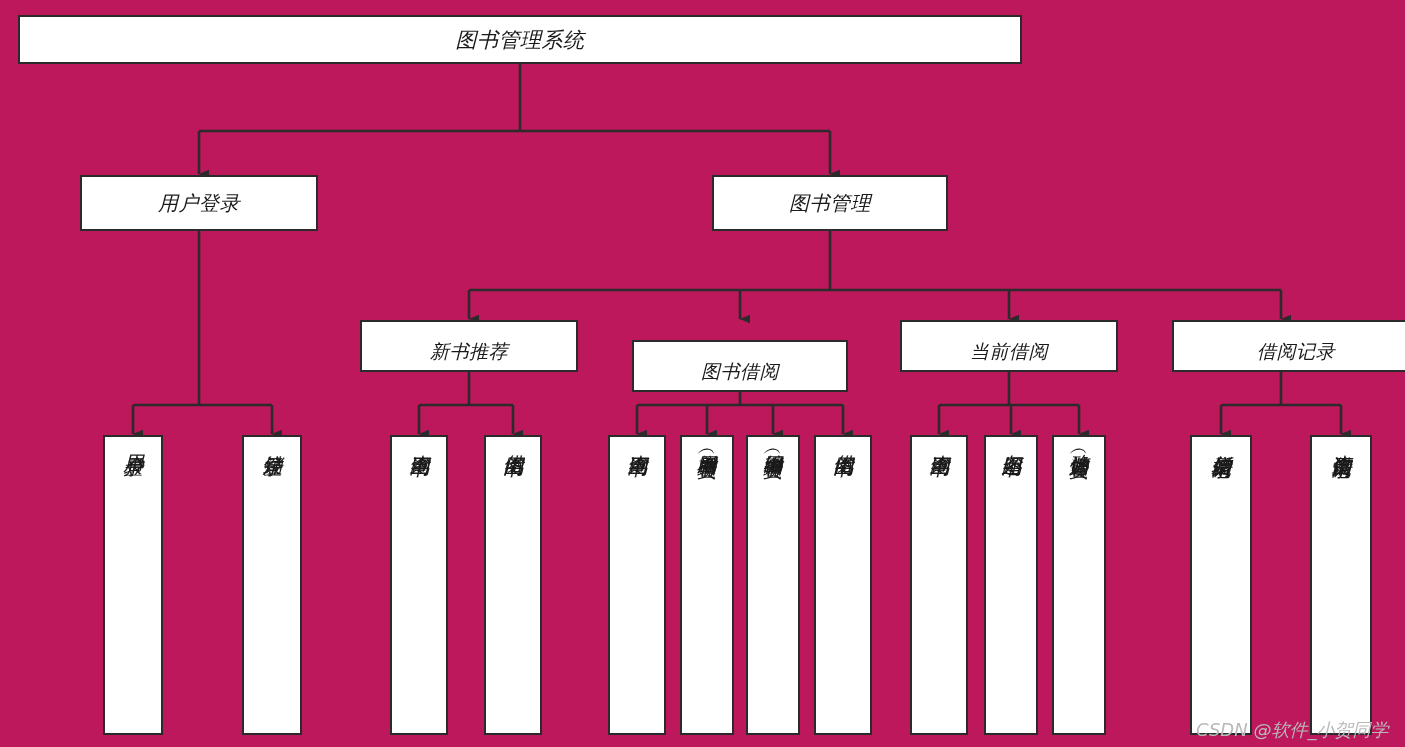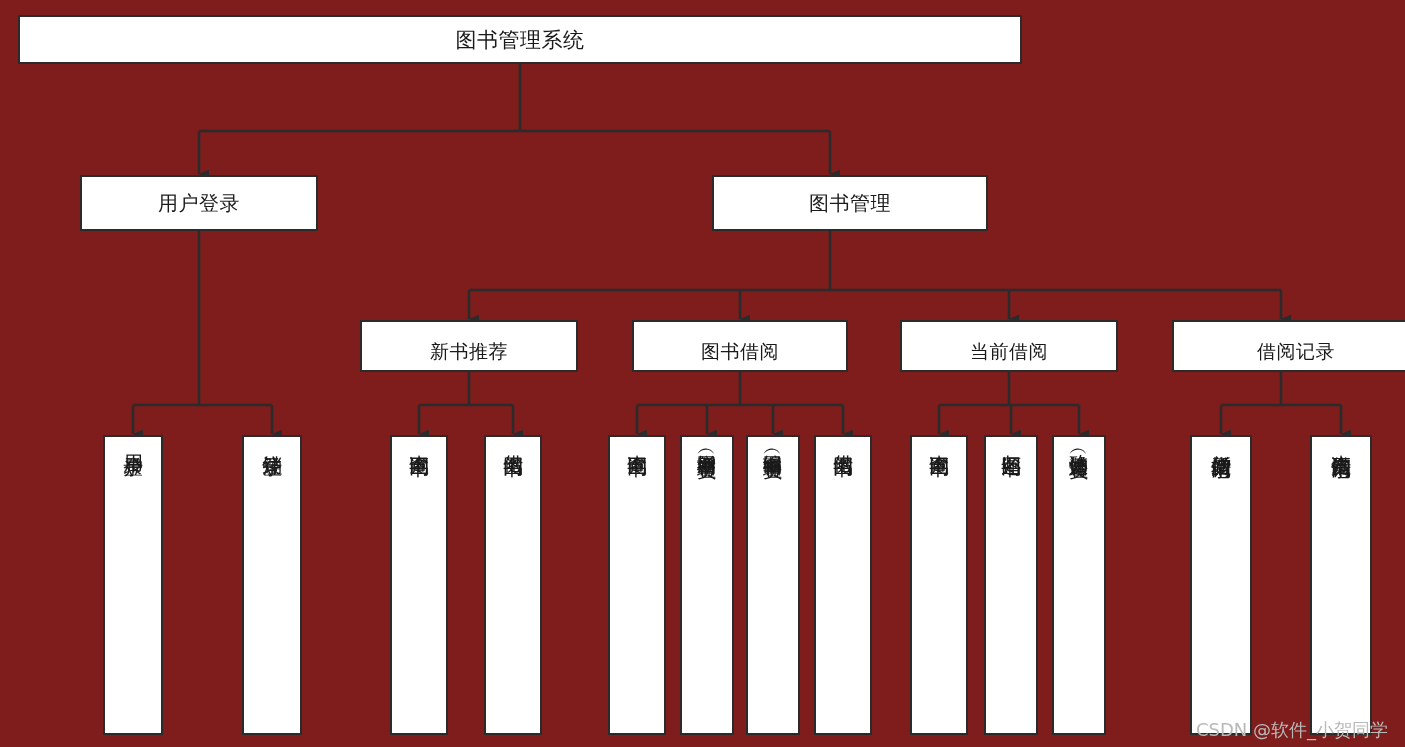--- a/index.html
+++ b/index.html
@@ -8,22 +8,23 @@
     padding: 0;
     background: #ffffff;
   }
   body {
     font-family: "DejaVu Sans", "Liberation Sans", sans-serif;
   }
   #diagram-canvas {
     position: relative;
     width: 1405px;
     height: 747px;
-    background: #7f1d1d;
+    background: #be185d;
     overflow: hidden;
+    font-style: italic;
   }
   #edge-layer {
     position: absolute;
     left: 0;
     top: 0;
     width: 1405px;
     height: 747px;
     pointer-events: none;
   }
   .node {
@@ -125,28 +126,28 @@
       </g>
   </svg>
 
   <div class="node node-root" style="left: 18px; top: 15px; width: 1004px; height: 49px;">
     <span class="label">图书管理系统</span>
   </div>
 
   <div class="node node-branch" style="left: 80px; top: 175px; width: 238px; height: 56px;">
     <span class="label">用户登录</span>
   </div>
-  <div class="node node-branch" style="left: 712px; top: 175px; width: 276px; height: 56px;">
+  <div class="node node-branch" style="left: 712px; top: 175px; width: 236px; height: 56px;">
     <span class="label">图书管理</span>
   </div>
 
   <div class="node node-sub" style="left: 360px; top: 320px; width: 218px; height: 52px;">
     <span class="label">新书推荐</span>
   </div>
-  <div class="node node-sub" style="left: 632px; top: 320px; width: 216px; height: 52px;">
+  <div class="node node-sub" style="left: 632px; top: 340px; width: 216px; height: 52px;">
     <span class="label">图书借阅</span>
   </div>
   <div class="node node-sub" style="left: 900px; top: 320px; width: 218px; height: 52px;">
     <span class="label">当前借阅</span>
   </div>
   <div class="node node-sub" style="left: 1172px; top: 320px; width: 248px; height: 52px;">
     <span class="label">借阅记录</span>
   </div>
 
   <div id="leaf-container">

